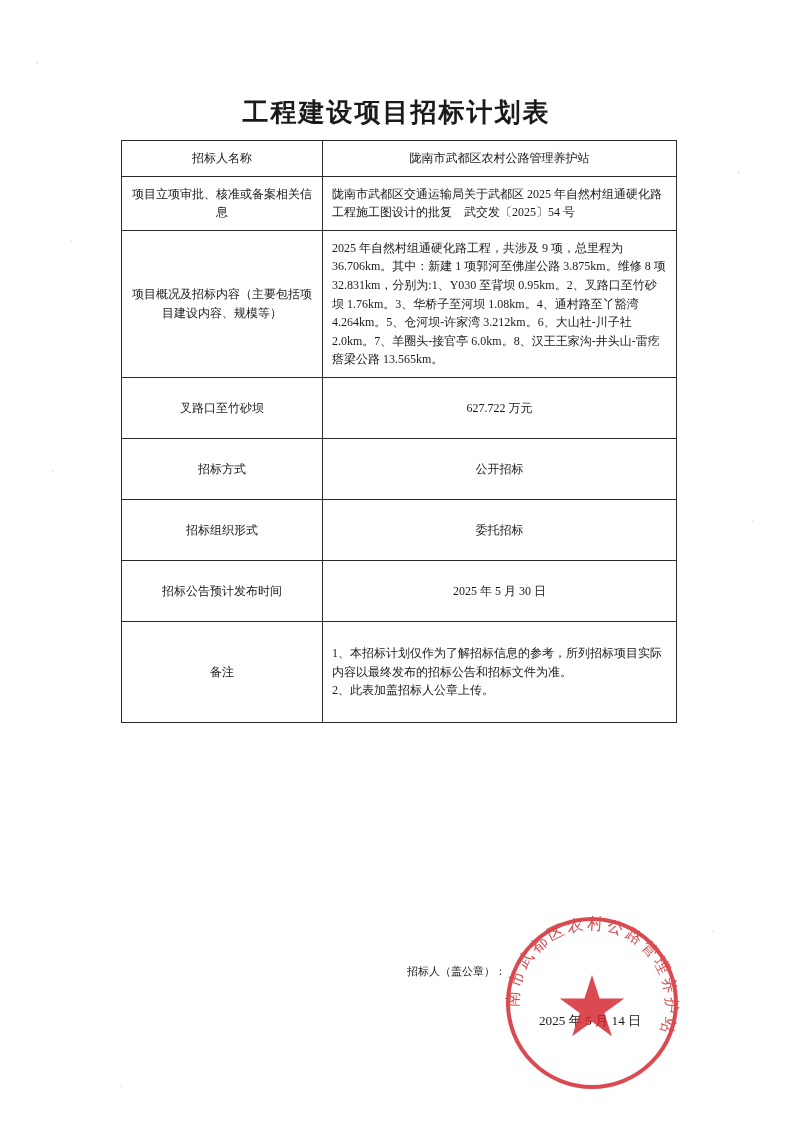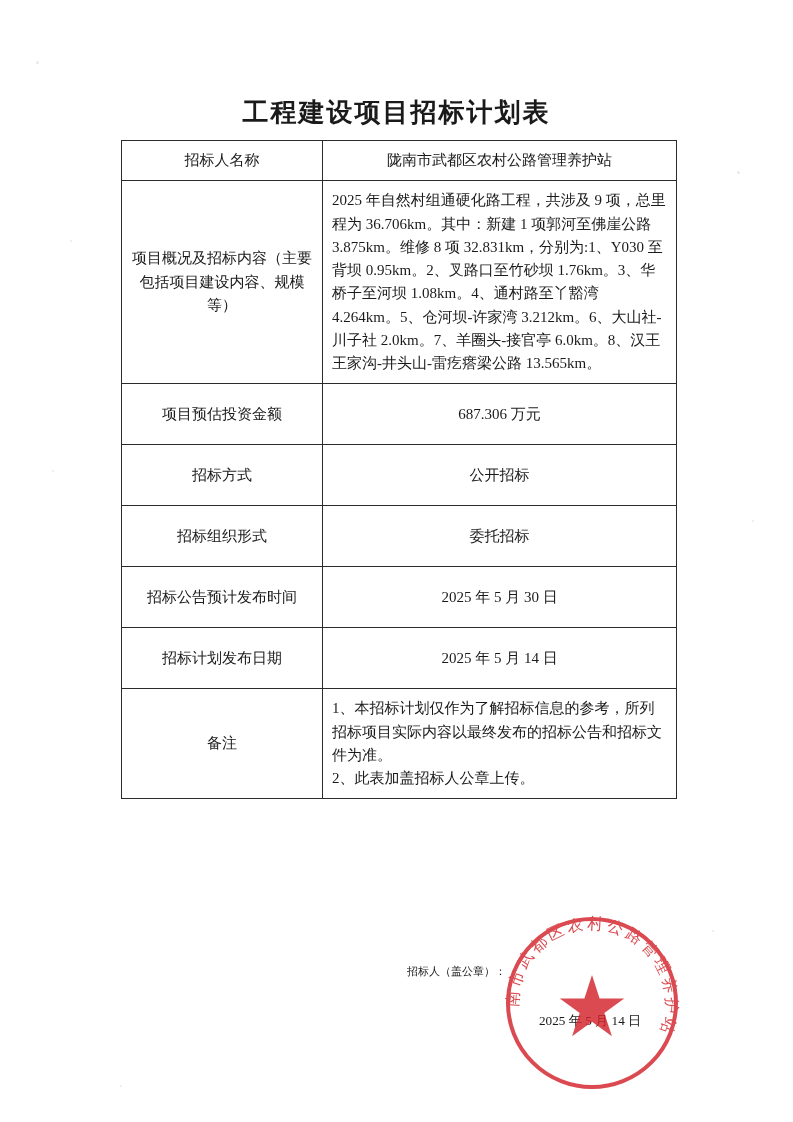--- a/index.html
+++ b/index.html
@@ -42,21 +42,21 @@
   table.main {
     position: absolute;
     top: 140px;
     left: 121px;
     width: 556px;
     border-collapse: collapse;
     table-layout: fixed;
   }
   table.main td {
     border: 1px solid #2b2b2b;
-    font-size: 15px;
+    font-size: 12px;
     line-height: 1.55;
     padding: 8px 9px;
     vertical-align: middle;
     font-family: "Liberation Serif", "DejaVu Serif", serif;
   }
   td.label {
     width: 182px;
     text-align: center;
   }
   td.value-center {
@@ -115,42 +115,42 @@
 
   <div class="doc-title">工程建设项目招标计划表</div>
 
   <table class="main">
     <tbody>
       <tr>
         <td class="label">招标人名称</td>
         <td class="value-center">陇南市武都区农村公路管理养护站</td>
       </tr>
       <tr>
+        <td class="label">项目立项审批、核准或备案相关信息</td>
+        <td class="value-left tall">陇南市武都区交通运输局关于武都区 2025 年自然村组通硬化路工程施工图设计的批复　武交发〔2025〕54 号</td>
+      </tr>
+      <tr>
         <td class="label">项目概况及招标内容（主要包括项目建设内容、规模等）</td>
         <td class="value-left tall">2025 年自然村组通硬化路工程，共涉及 9 项，总里程为 36.706km。其中：新建 1 项郭河至佛崖公路 3.875km。维修 8 项 32.831km，分别为:1、Y030 至背坝 0.95km。2、叉路口至竹砂坝 1.76km。3、华桥子至河坝 1.08km。4、通村路至丫豁湾 4.264km。5、仓河坝-许家湾 3.212km。6、大山社-川子社 2.0km。7、羊圈头-接官亭 6.0km。8、汉王王家沟-井头山-雷疙瘩梁公路 13.565km。</td>
       </tr>
       <tr>
-        <td class="label" style="height:44px">项目预估投资金额</td>
-        <td class="value-center">687.306 万元</td>
+        <td class="label" style="height:44px">叉路口至竹砂坝</td>
+        <td class="value-center">627.722 万元</td>
       </tr>
       <tr>
         <td class="label" style="height:44px">招标方式</td>
         <td class="value-center">公开招标</td>
       </tr>
       <tr>
         <td class="label" style="height:44px">招标组织形式</td>
         <td class="value-center">委托招标</td>
       </tr>
       <tr>
         <td class="label" style="height:44px">招标公告预计发布时间</td>
         <td class="value-center">2025 年 5 月 30 日</td>
-      </tr>
-      <tr>
-        <td class="label" style="height:44px">招标计划发布日期</td>
-        <td class="value-center">2025 年 5 月 14 日</td>
       </tr>
       <tr>
         <td class="label" style="height:84px">备注</td>
         <td class="value-left tall" style="white-space:pre-line">1、本招标计划仅作为了解招标信息的参考，所列招标项目实际内容以最终发布的招标公告和招标文件为准。
 2、此表加盖招标人公章上传。</td>
       </tr>
     </tbody>
   </table>
 
   <div class="sign-area">

